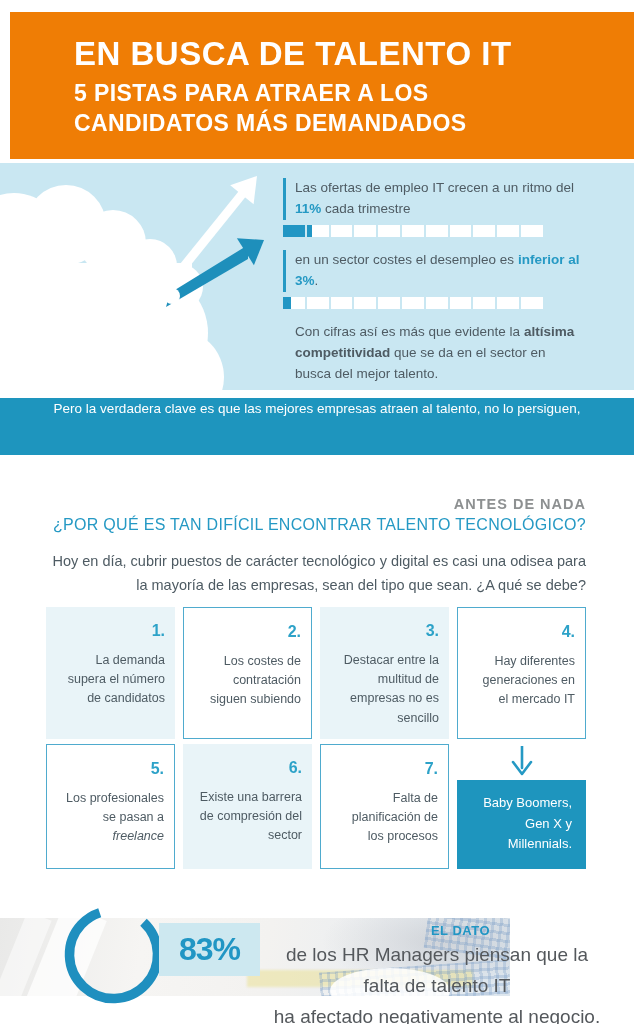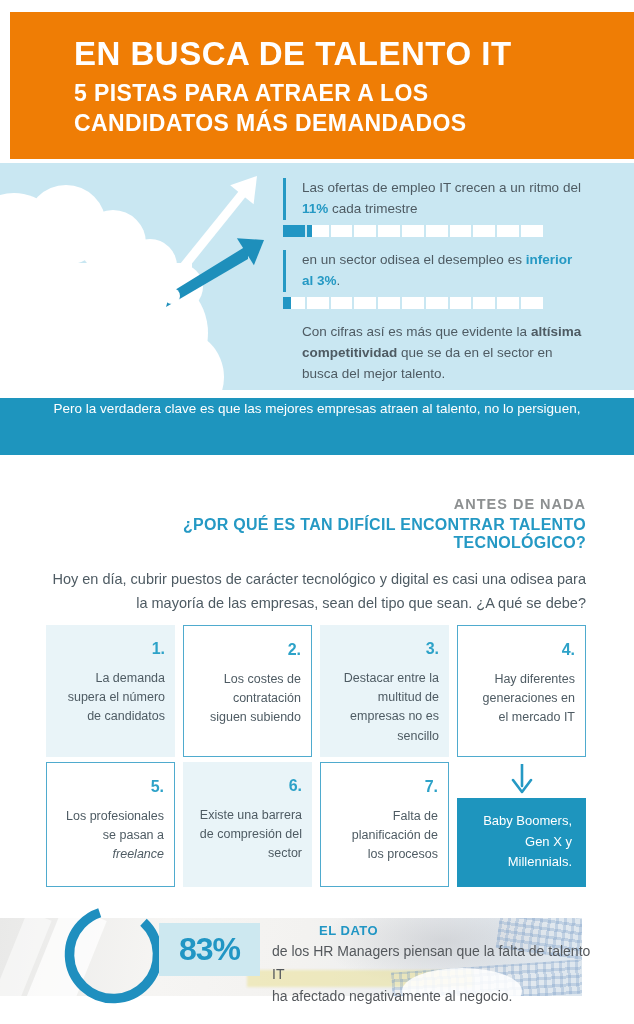--- a/index.html
+++ b/index.html
@@ -9,53 +9,53 @@
   
   .header{position:absolute;left:10px;top:12px;right:0;height:147px;background:#EF7D05;
           color:#ffffff;padding:25px 0 0 64px;box-sizing:border-box;}
   .header .title{font-size:33px;font-weight:bold;letter-spacing:.5px;line-height:1.05;}
   .header .subtitle{font-size:23px;font-weight:bold;letter-spacing:.4px;line-height:1.3;margin-top:7px;}
 
   
   .stats{position:absolute;left:0;top:163px;width:634px;height:227px;background:#C9E7F2;}
   .cloud-art{position:absolute;left:0;top:0;}
   .stats-col{position:absolute;left:283px;top:15px;width:300px;}
-  .stat-block{border-left:3px solid #2599C4;padding-left:16px;font-size:13.5px;line-height:1.55;
+  .stat-block{border-left:3px solid #2599C4;padding-left:9px;font-size:13.5px;line-height:1.55;
               color:#4E5B63;}
   .stat-block.noline{border-left:3px solid transparent;}
   .accent{color:#2599C4;font-weight:bold;}
   .bar{position:relative;width:262px;height:12px;background:#ffffff;margin:5px 0 13px 0;overflow:hidden;}
   .bar-fill{position:absolute;left:0;top:0;bottom:0;background:#2196C4;}
   .bar-grid{position:absolute;left:0;top:0;right:0;bottom:0;
     background:repeating-linear-gradient(to right,transparent 0,transparent 21.8px,#C9E7F2 21.8px,#C9E7F2 23.8px);}
 
   
   .banner{position:absolute;left:0;top:398px;width:634px;height:57px;background:#1E95BE;color:#ffffff;
           text-align:center;font-size:13.5px;line-height:1.65;box-sizing:border-box;}
   .banner .b2{font-weight:bold;}
 
   
   .main{position:absolute;left:46px;top:496px;width:540px;text-align:right;}
   .eyebrow{color:#8D9091;font-weight:bold;font-size:14.5px;letter-spacing:1px;padding-left:4px;}
-  .heading{color:#2599C4;font-weight:bold;font-size:16px;letter-spacing:.3px;margin-top:4px;padding-left:4px;}
+  .heading{color:#2599C4;font-weight:normal;font-size:16px;letter-spacing:.3px;margin-top:4px;padding-left:4px;}
   .intro{margin-top:15px;font-size:14.5px;color:#4E5B63;line-height:1.68;padding-left:4px;}
   .grid{margin-top:9px;display:grid;grid-template-columns:repeat(4,129px);grid-template-rows:132px 125px;
         column-gap:8px;row-gap:5px;}
   .cell{box-sizing:border-box;padding:12px 10px 10px 12px;font-size:12.5px;line-height:1.55;color:#4E5B63;}
   .cell.filled{background:#E9F4F8;}
   .cell.outlined{background:#ffffff;border:1.5px solid #4FABCE;}
   .cell .num{color:#2DA2C8;font-weight:bold;font-size:16px;margin-bottom:7px;}
   .cell em{font-style:italic;}
   .cell-flow{display:flex;flex-direction:column;align-items:stretch;padding:0;}
   .down-arrow{align-self:center;margin:2px 0 3px 0;}
   .callout{background:#1E95BE;color:#ffffff;font-size:13px;line-height:1.6;padding:13px 14px;
            box-sizing:border-box;height:89px;}
 
   
-  .strip{position:absolute;left:0;top:918px;width:582px;height:78px;}
+  .strip{position:absolute;left:0;top:918px;width:510px;height:78px;text-align:center;}
   .photo{position:absolute;left:0;top:0;right:0;bottom:0;overflow:hidden;
      background:linear-gradient(100deg,#e9e9e8 0%,#f6f5f3 28%,#f3f2f0 52%,#e9edf1 78%,#dde6ee 100%);}
   .streak{position:absolute;left:40px;top:-10px;width:46px;height:120px;background:rgba(255,255,255,.75);
           transform:rotate(22deg);}
   .streak2{position:absolute;left:6px;top:-6px;width:26px;height:110px;background:rgba(255,255,255,.5);
           transform:rotate(22deg);}
   .blob{position:absolute;left:300px;top:0px;width:260px;height:78px;
         background:radial-gradient(ellipse at 55% 30%,rgba(150,150,155,.28),rgba(150,150,155,0) 60%);}
   .yellowband{position:absolute;left:247px;top:52px;width:226px;height:17px;background:rgba(233,224,150,.55);
         filter:blur(1px);}
@@ -65,21 +65,21 @@
   .plaid.br{position:absolute;right:0;bottom:-4px;width:190px;height:34px;transform:rotate(-4deg);}
   .plaid.tr{position:absolute;right:-6px;top:-4px;width:90px;height:40px;transform:rotate(8deg);}
   .hand{position:absolute;right:60px;bottom:-18px;width:120px;height:46px;border-radius:50%;
         background:rgba(255,255,255,.85);}
   .donut{position:absolute;left:62px;top:-15px;}
   .stat-box{position:absolute;left:159px;top:5px;width:101px;height:53px;background:#CDE8F0;
             display:flex;align-items:center;justify-content:center;}
   .stat-box .pct{font-size:32px;font-weight:bold;color:#2196C4;letter-spacing:-1px;}
   .dato{position:absolute;left:272px;top:5px;width:330px;}
   .dato .label{color:#2196C4;font-weight:bold;font-size:13px;letter-spacing:.5px;margin-bottom:2px;padding-left:47px;}
-  .dato .line{color:#54585C;font-size:14px;line-height:1.62;}
+  .dato .line{color:#54585C;font-size:19px;line-height:1.62;}
 </style>
 </head>
 <body>
 
 <div class="page">
 
   <div class="header">
     <div class="title">EN BUSCA DE TALENTO IT</div>
     <div class="subtitle">
       <div>5 PISTAS PARA ATRAER A LOS</div>
@@ -128,21 +128,21 @@
 
     <div class="stats-col">
       <div class="stat-block">
         <span>Las ofertas de empleo IT crecen a un ritmo del </span><span class="accent">11%</span><span> cada trimestre</span>
       </div>
       <div class="bar">
         <div class="bar-fill" style="width: 11%;"></div>
         <div class="bar-grid"></div>
       </div>
       <div class="stat-block">
-        <span>en un sector odisea el desempleo es </span><span class="accent">inferior al 3%</span><span>.</span>
+        <span>en un sector costes el desempleo es </span><span class="accent">inferior al 3%</span><span>.</span>
       </div>
       <div class="bar">
         <div class="bar-fill" style="width: 3%;"></div>
         <div class="bar-grid"></div>
       </div>
       <div class="stat-block noline">
         <span>Con cifras así es más que evidente la </span><strong>altísima competitividad</strong><span> que se da en el sector en busca del mejor talento.</span>
       </div>
     </div>
   </div>

